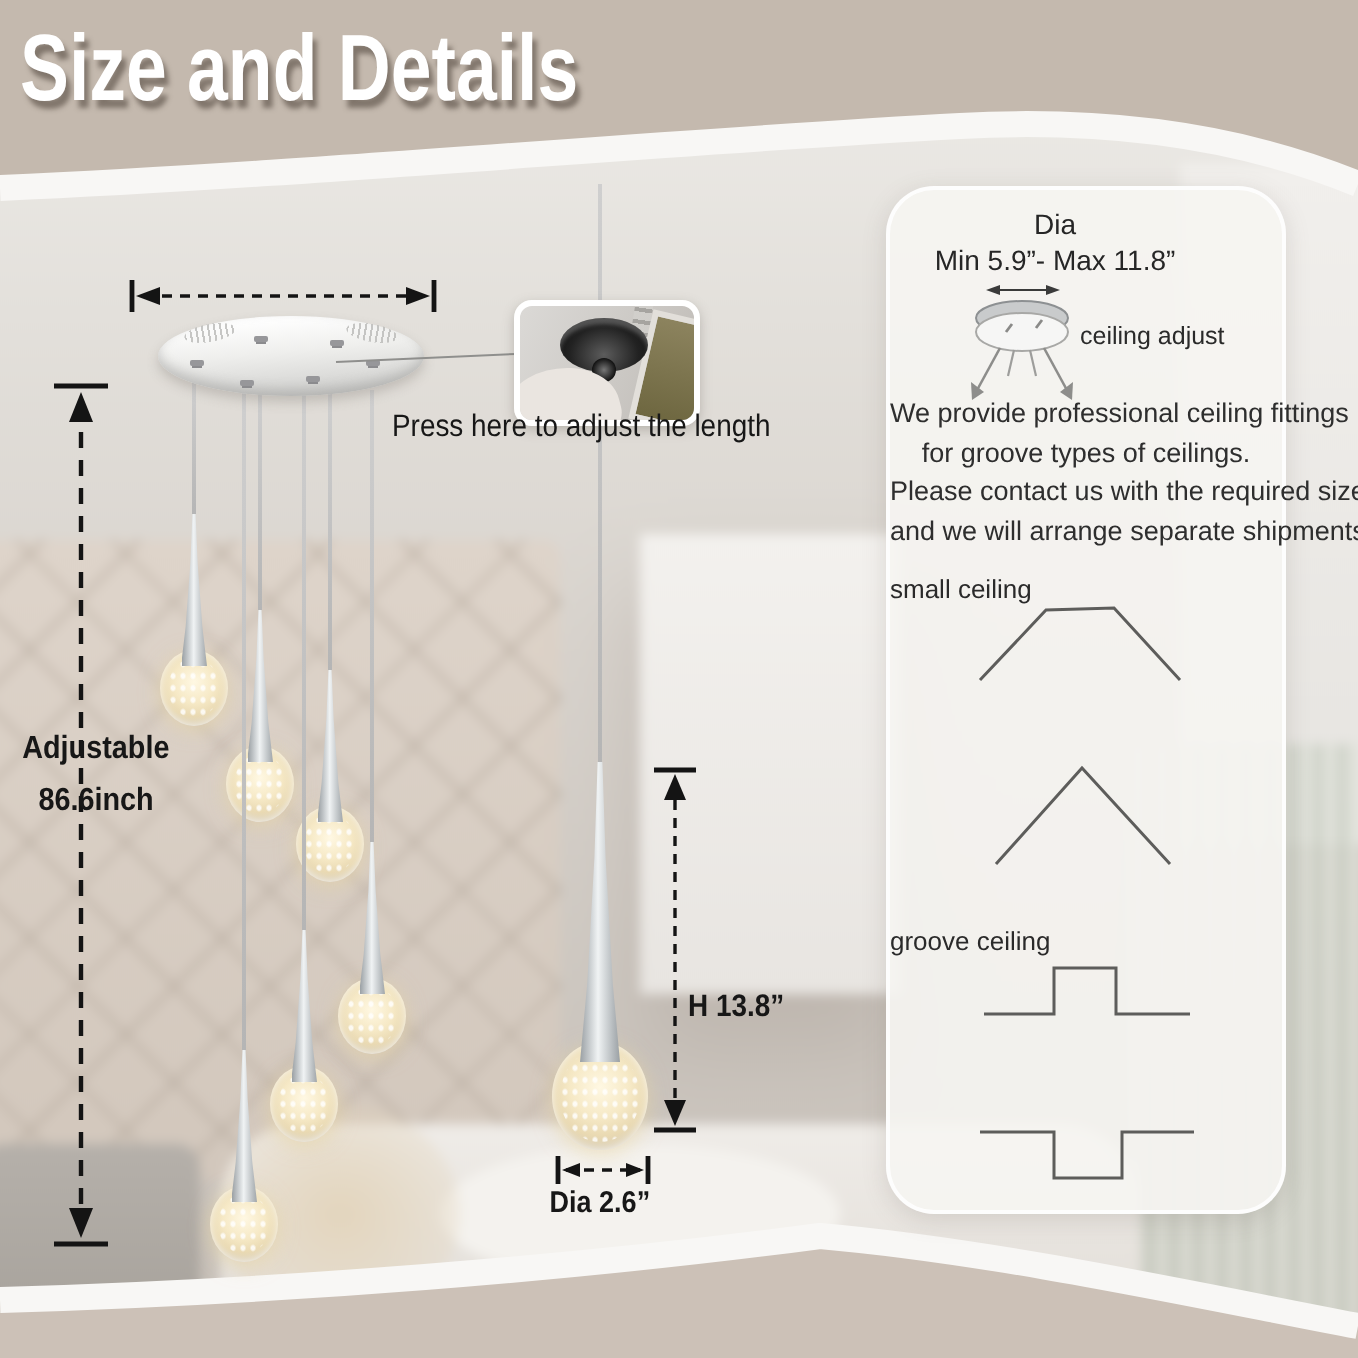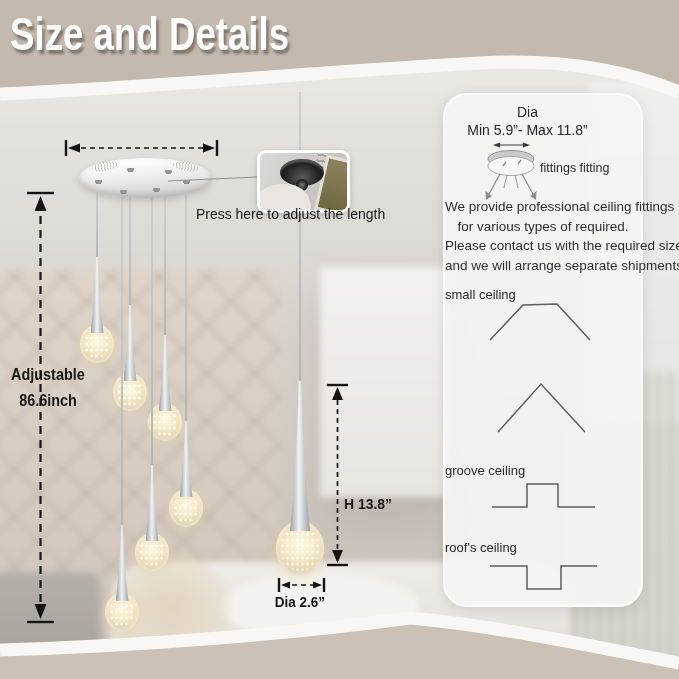--- a/index.html
+++ b/index.html
@@ -178,30 +178,29 @@
     <span class="screw" style="left:41px;top:32px"></span>
     <span class="screw" style="left:74px;top:30px"></span>
     <span class="screw" style="left:104px;top:22px"></span>
   </div>
 
   <div class="panel">
     <div class="p-dia">
       <div>Dia</div>
       <div>Min 5.9”- Max 11.8”</div>
     </div>
-    <div class="p-fit">fittings fitting</div>
+    <div class="p-fit">ceiling adjust</div>
     <div class="p-para">
       <div>We provide professional ceiling fittings</div>
-      <div>for various types of required.</div>
+      <div>for groove types of ceilings.</div>
       <div>Please contact us with the required size,</div>
       <div>and we will arrange separate shipments</div>
     </div>
     <div class="p-ceil" style="top:192px">small ceiling</div>
     <div class="p-ceil" style="top:368px">groove ceiling</div>
-    <div class="p-ceil" style="top:445px">roof's ceiling</div>
   </div>
 
   <svg class="overlay" width="679" height="679" viewBox="0 0 679 679">
     <g>
       <line class="bar" x1="66" y1="140" x2="66" y2="156"></line>
       <line class="bar" x1="217" y1="140" x2="217" y2="156"></line>
       <line class="dash" x1="72" y1="148" x2="211" y2="148"></line>
       <polygon class="head" points="68,148 80,143.5 80,152.5"></polygon>
       <polygon class="head" points="215,148 203,143.5 203,152.5"></polygon>
     </g>

